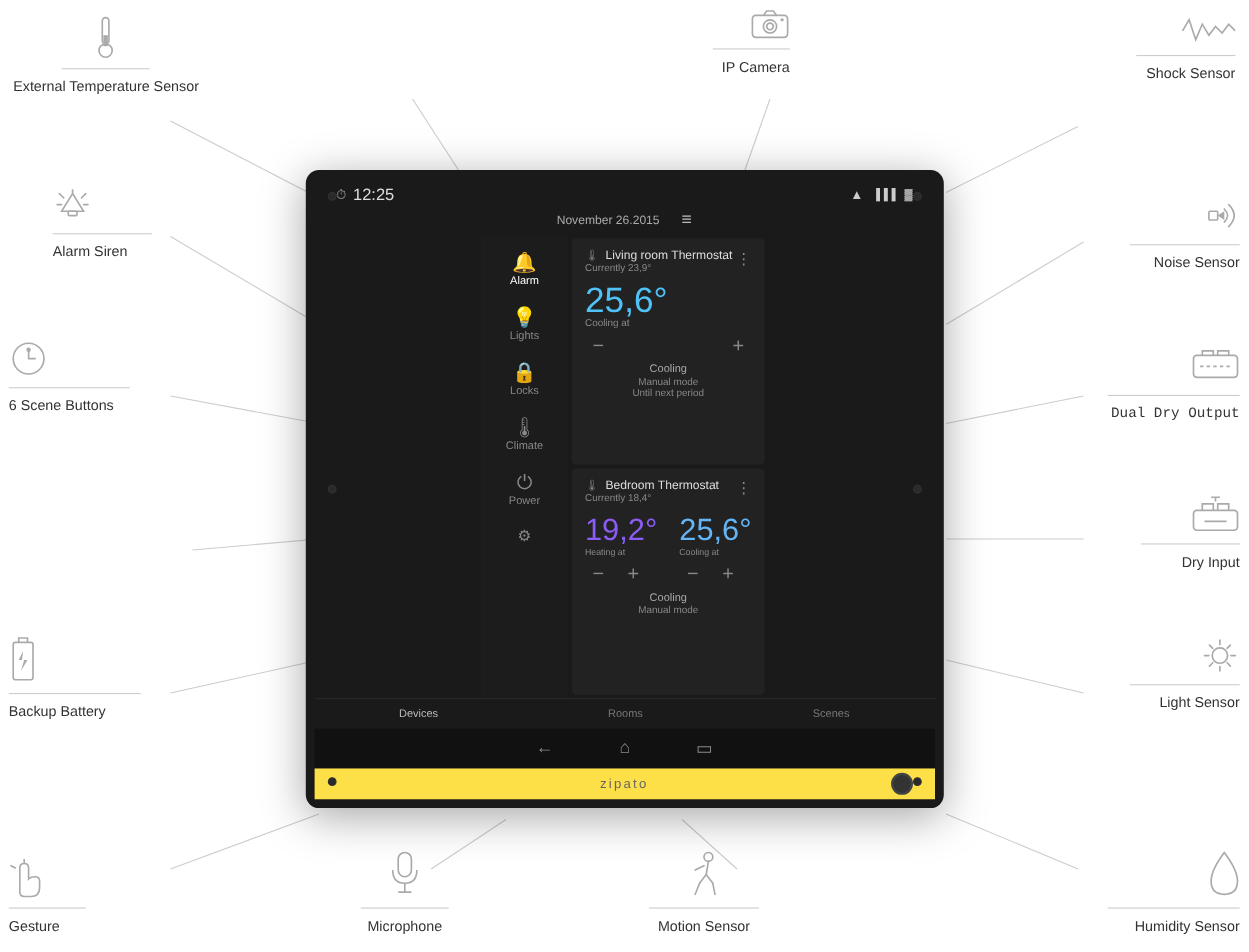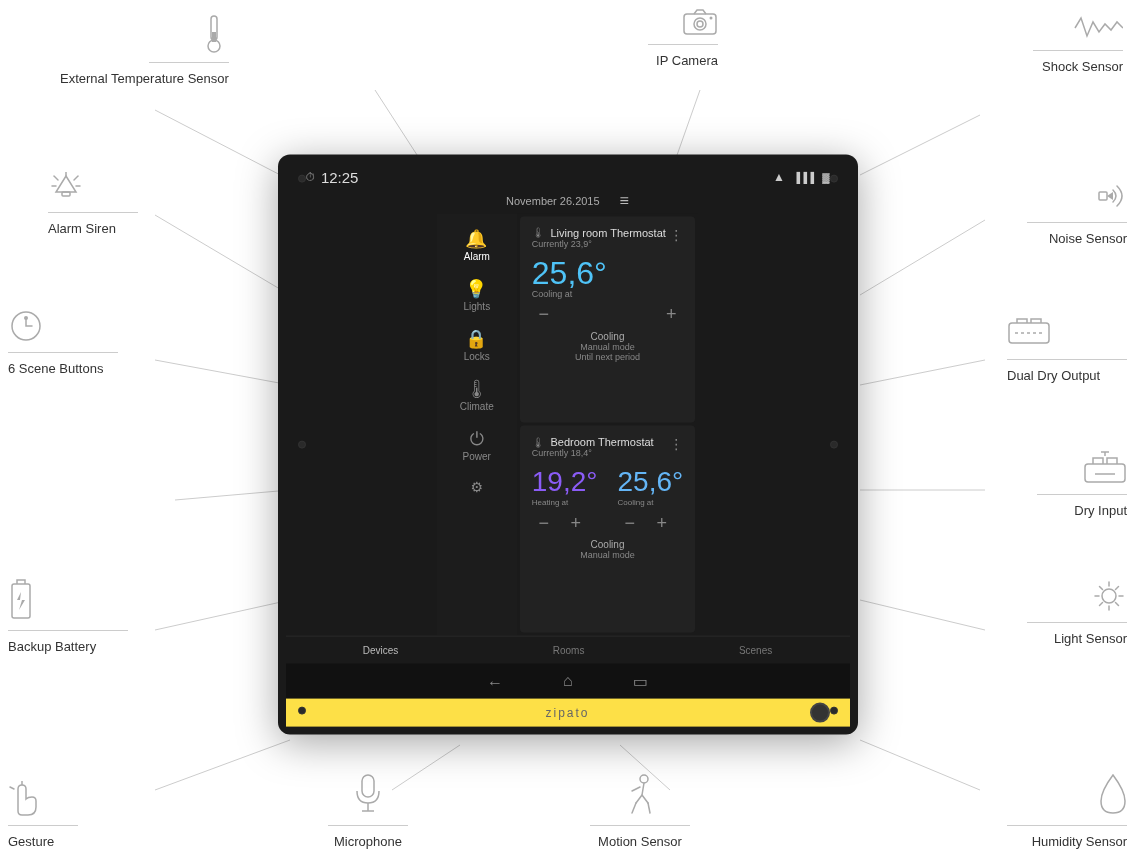--- a/index.html
+++ b/index.html
@@ -336,21 +336,21 @@
     .ctrl-pair {
       display: flex;
       gap: 8px;
     }
   </style>
 </head>
 <body>
 
 <div class="page-container">
 
-  <div class="annotation" style="position:absolute; top:14px; left:12px; align-items:flex-end;margin-left:48px;">
+  <div class="annotation" style="position:absolute; top:14px; left:12px; align-items:center;">
     <svg width="30" height="40" viewBox="0 0 30 40" fill="none" stroke="#aaa" stroke-width="1.5">
       <rect x="12" y="2" width="6" height="24" rx="3"></rect>
       <circle cx="15" cy="32" r="6"></circle>
       <rect x="13" y="18" width="4" height="10" fill="#aaa" stroke="none"></rect>
     </svg>
     <div class="ann-divider" style="width:80px;"></div>
     <span class="annotation-label">External Temperature
 Sensor</span>
   </div>
 
@@ -414,21 +414,21 @@
     <svg width="36" height="36" viewBox="0 0 36 36" fill="none" stroke="#aaa" stroke-width="1.5">
       <path d="M22 12 Q28 18 22 24" stroke-linecap="round"></path>
       <path d="M26 8 Q36 18 26 28" stroke-linecap="round"></path>
       <rect x="8" y="14" width="8" height="8" rx="1"></rect>
       <path d="M16 18 L22 14 L22 22 Z" fill="#aaa" stroke="none"></path>
     </svg>
     <div class="ann-divider" style="width:100px; align-self:flex-end;"></div>
     <span class="annotation-label">Noise Sensor</span>
   </div>
 
-  <div class="annotation" style="position:absolute; top:315px; right:8px; align-items:flex-start;">
+  <div class="annotation" style="position:absolute; top:315px; right:8px; align-items:flex-end;font-family:Liberation Mono, monospace;">
     <svg width="44" height="36" viewBox="0 0 44 36" fill="none" stroke="#aaa" stroke-width="1.5">
       <rect x="2" y="8" width="40" height="20" rx="3"></rect>
       <path d="M10 8 L10 4 H20 V8"></path>
       <path d="M24 8 L24 4 H34 V8"></path>
       <path d="M8 18 L36 18" stroke-dasharray="3,3"></path>
     </svg>
     <div class="ann-divider" style="width:120px; align-self:flex-end;"></div>
     <span class="annotation-label">Dual Dry Output</span>
   </div>
 

